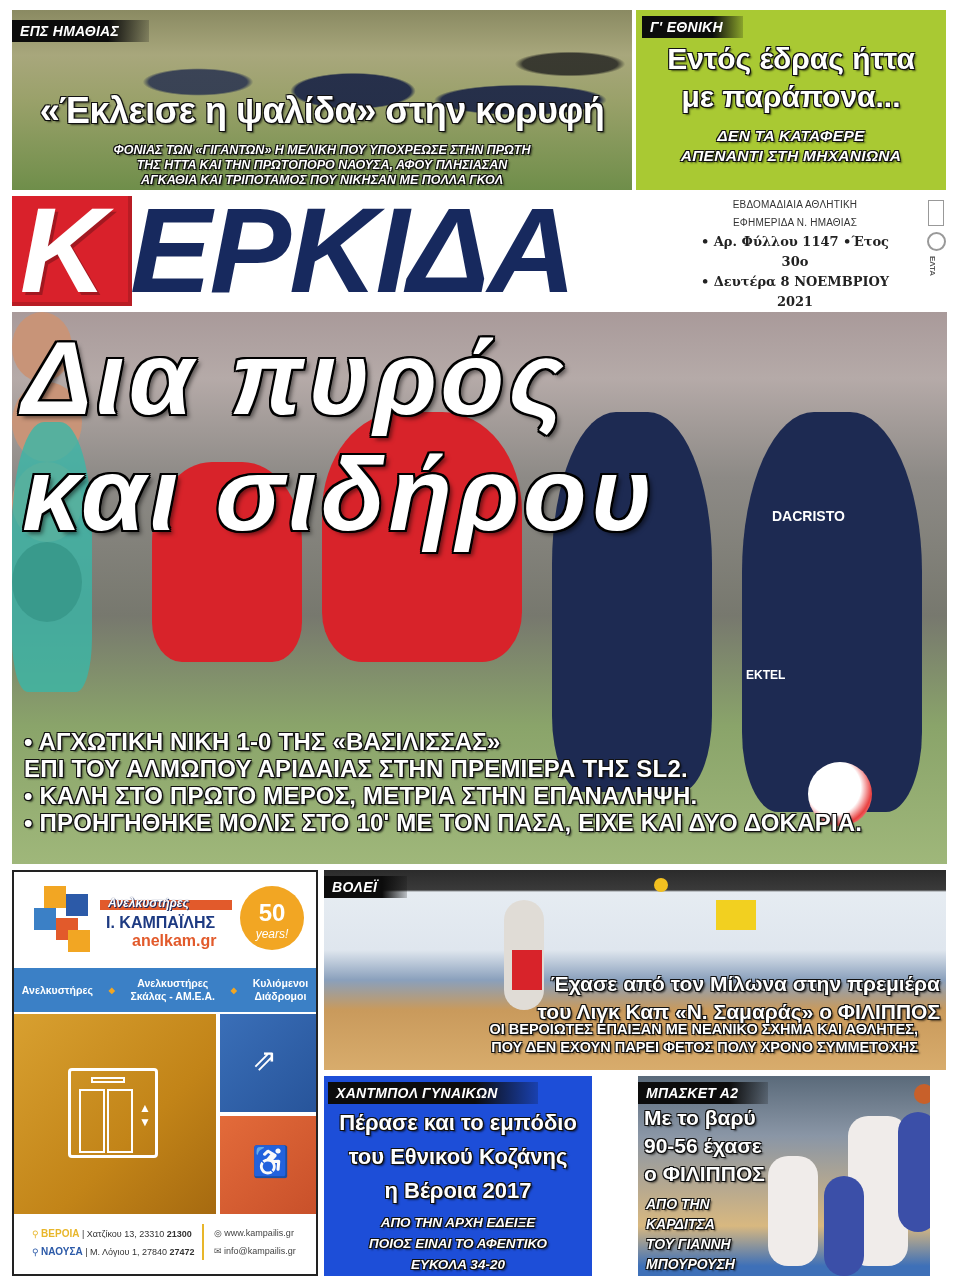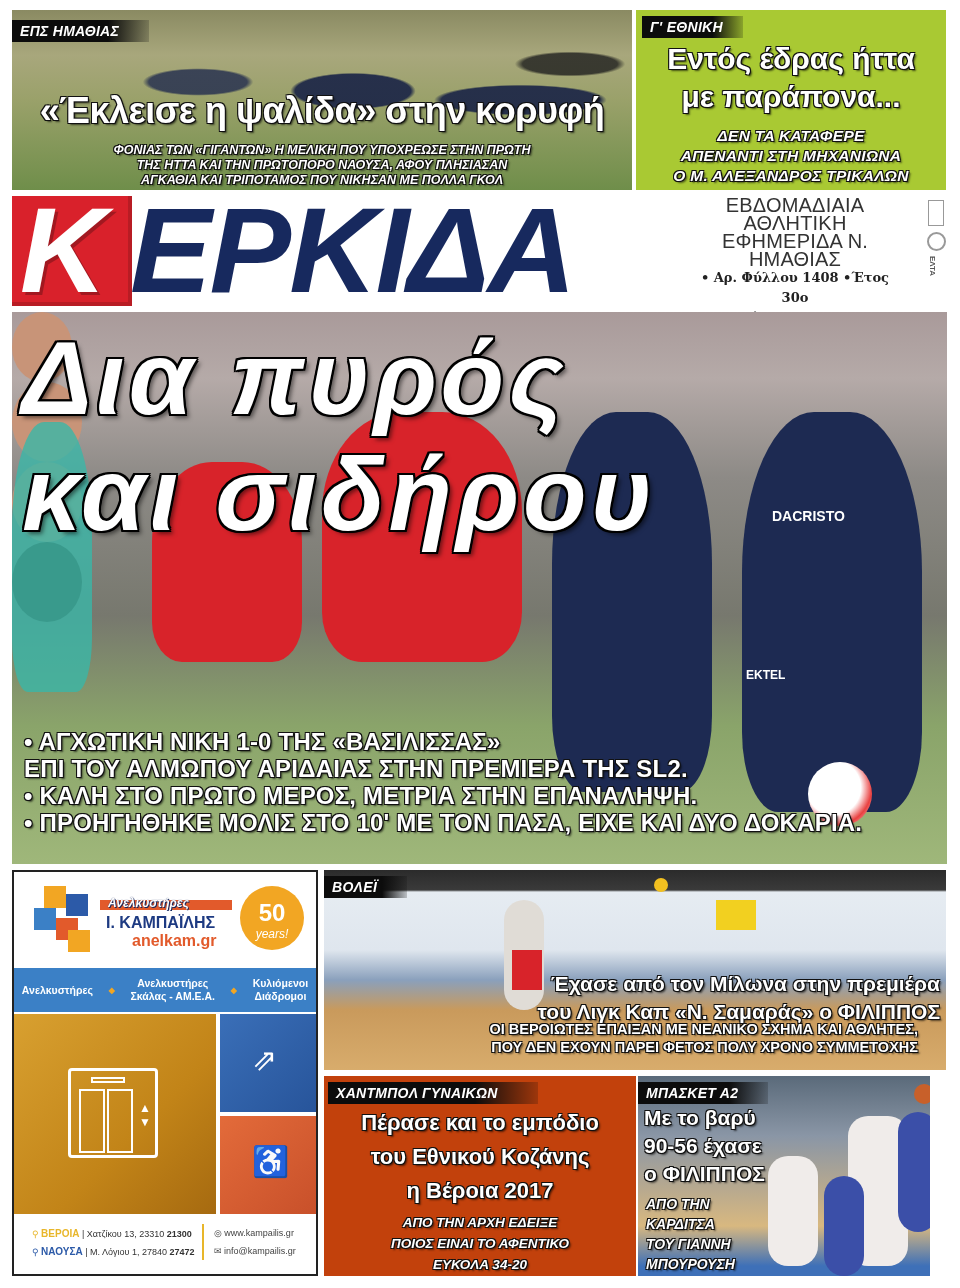--- a/index.html
+++ b/index.html
@@ -68,21 +68,21 @@
     color: #fff; line-height: 120px; letter-spacing: -4px;
     text-shadow: 3px 3px 0 rgba(0,0,0,.25);
   }
   #masthead .rest {
     position: absolute; left: 118px; top: -6px; font-size: 120px; font-weight: bold; font-style: italic;
     color: #17295e; line-height: 120px; letter-spacing: -2px; white-space: nowrap;
     transform: scaleX(1.02); transform-origin: left;
   }
 
   #pub-info { left: 686px; top: 196px; width: 218px; height: 110px; text-align: center; color: #222; }
-  #pub-info .desc { font-size: 20px; line-height: 18px; letter-spacing: 0.2px; font-family: "Liberation Sans", sans-serif; color:#333; }
+  #pub-info .desc { font-size: 10px; line-height: 18px; letter-spacing: 0.2px; font-family: "Liberation Sans", sans-serif; color:#333; }
   #pub-info .meta { font-size: 13px; font-weight: bold; line-height: 20px; font-family: "DejaVu Serif", serif; }
 
   #logos { left: 924px; top: 196px; width: 26px; height: 110px; }
   #logos .l1 { position:absolute; left:4px; top:4px; width:16px; height:26px; border:1px solid #999; }
   #logos .l2 { position:absolute; left:3px; top:36px; width:19px; height:19px; border:2px solid #999; border-radius:50%; }
   #logos .l3 { position:absolute; left:4px; top:60px; font-size:8px; font-weight:bold; color:#555; writing-mode: vertical-rl; }
 
   
   #main-photo {
     left: 12px; top: 312px; width: 935px; height: 552px; overflow: hidden;
@@ -142,21 +142,21 @@
   #volley .headline {
     position: absolute; left: 0; right: 6px; top: 100px; text-align: right;
     font-size: 21px; font-weight: bold; line-height: 28px;
   }
   #volley .sub {
     position: absolute; left: 0; right: 28px; top: 150px; text-align: right;
     font-size: 14.5px; font-weight: bold; line-height: 18px;
   }
 
   
-  #handball { left: 324px; top: 1076px; width: 312px; height: 200px; background: #c2410c; }
+  #handball { left: 324px; top: 1076px; width: 268px; height: 200px; background: #1d4ed8; }
   #handball .headline {
     position: absolute; left: 0; right: 0; top: 30px; text-align: center;
     font-size: 22px; font-weight: bold; line-height: 34px;
   }
   #handball .sub {
     position: absolute; left: 0; right: 0; top: 136px; text-align: center;
     font-size: 13.5px; font-weight: bold; font-style: italic; line-height: 21px;
   }
 
   
@@ -186,34 +186,33 @@
 
 <div id="right-story" class="abs">
   <div class="tag" style="left:6px;top:6px;padding-right:20px;">Γ' ΕΘΝΙΚΗ</div>
   <div class="headline outline-white">
     <div>Εντός έδρας ήττα</div>
     <div>με παράπονα...</div>
   </div>
   <div class="sub outline-white">
     <div>ΔΕΝ ΤΑ ΚΑΤΑΦΕΡΕ</div>
     <div>ΑΠΕΝΑΝΤΙ ΣΤΗ ΜΗΧΑΝΙΩΝΑ</div>
-    <div>Ο Μ. ΑΛΕΞΑΝΔΡΟΣ ΤΡΙΚΑΛΩΝ</div>
   </div>
 </div>
 
 <div id="masthead" class="abs">
   <div class="k-box"></div>
   <div class="k-letter">Κ</div>
   <div class="rest">ΕΡΚΙΔΑ</div>
 </div>
 
 <div id="pub-info" class="abs">
   <div class="desc">ΕΒΔΟΜΑΔΙΑΙΑ ΑΘΛΗΤΙΚΗ</div>
   <div class="desc">ΕΦΗΜΕΡΙΔΑ Ν. ΗΜΑΘΙΑΣ</div>
-  <div class="meta">• Αρ. Φύλλου 1408 •Έτος 30ο</div>
+  <div class="meta">• Αρ. Φύλλου 1147 •Έτος 30ο</div>
   <div class="meta">• Δευτέρα 8 ΝΟΕΜΒΡΙΟΥ 2021</div>
   <div class="meta">• Τιμή: 1.30</div>
 </div>
 
 <div id="logos" class="abs">
   <div class="l1"></div>
   <div class="l2"></div>
   <div class="l3">ΕΛΤΑ</div>
 </div>
 

